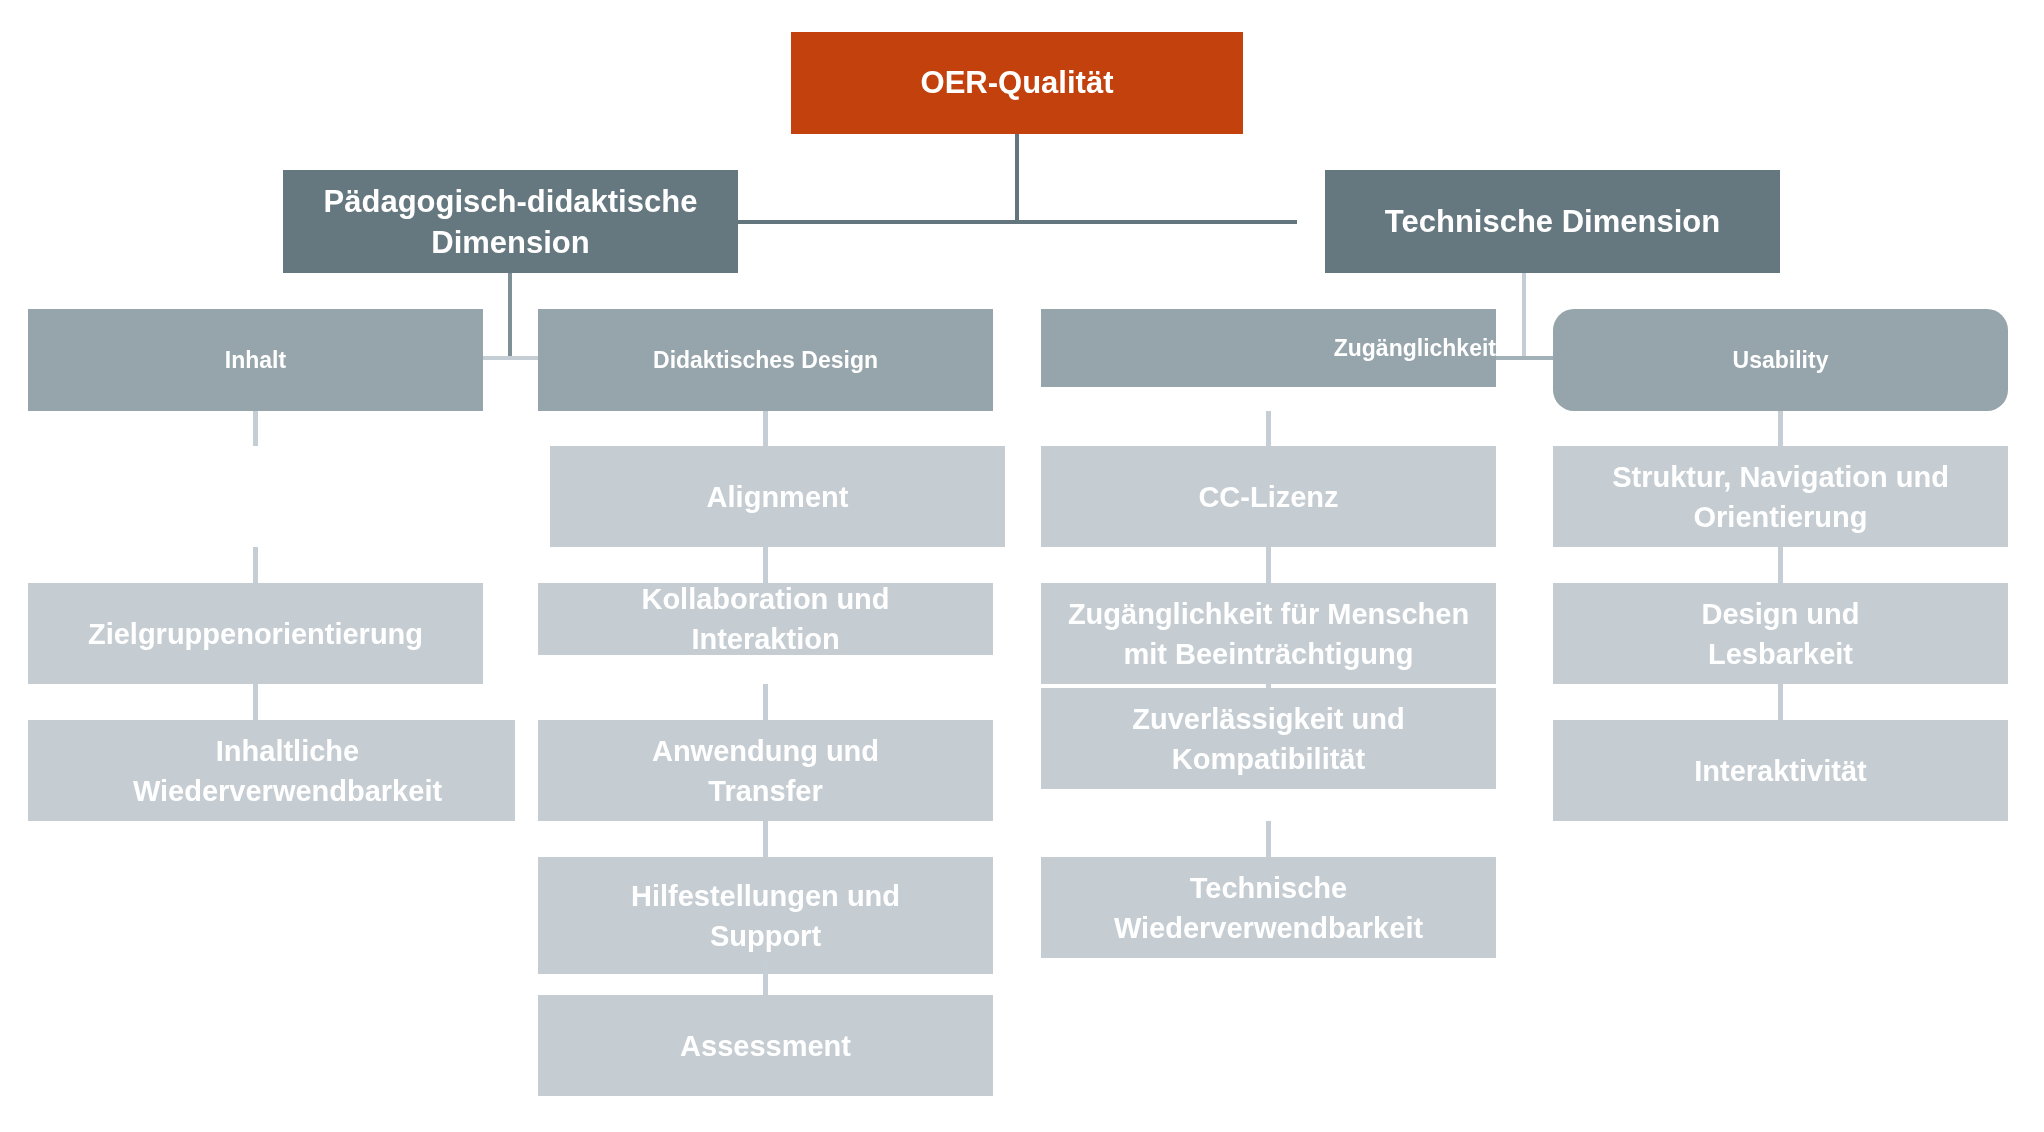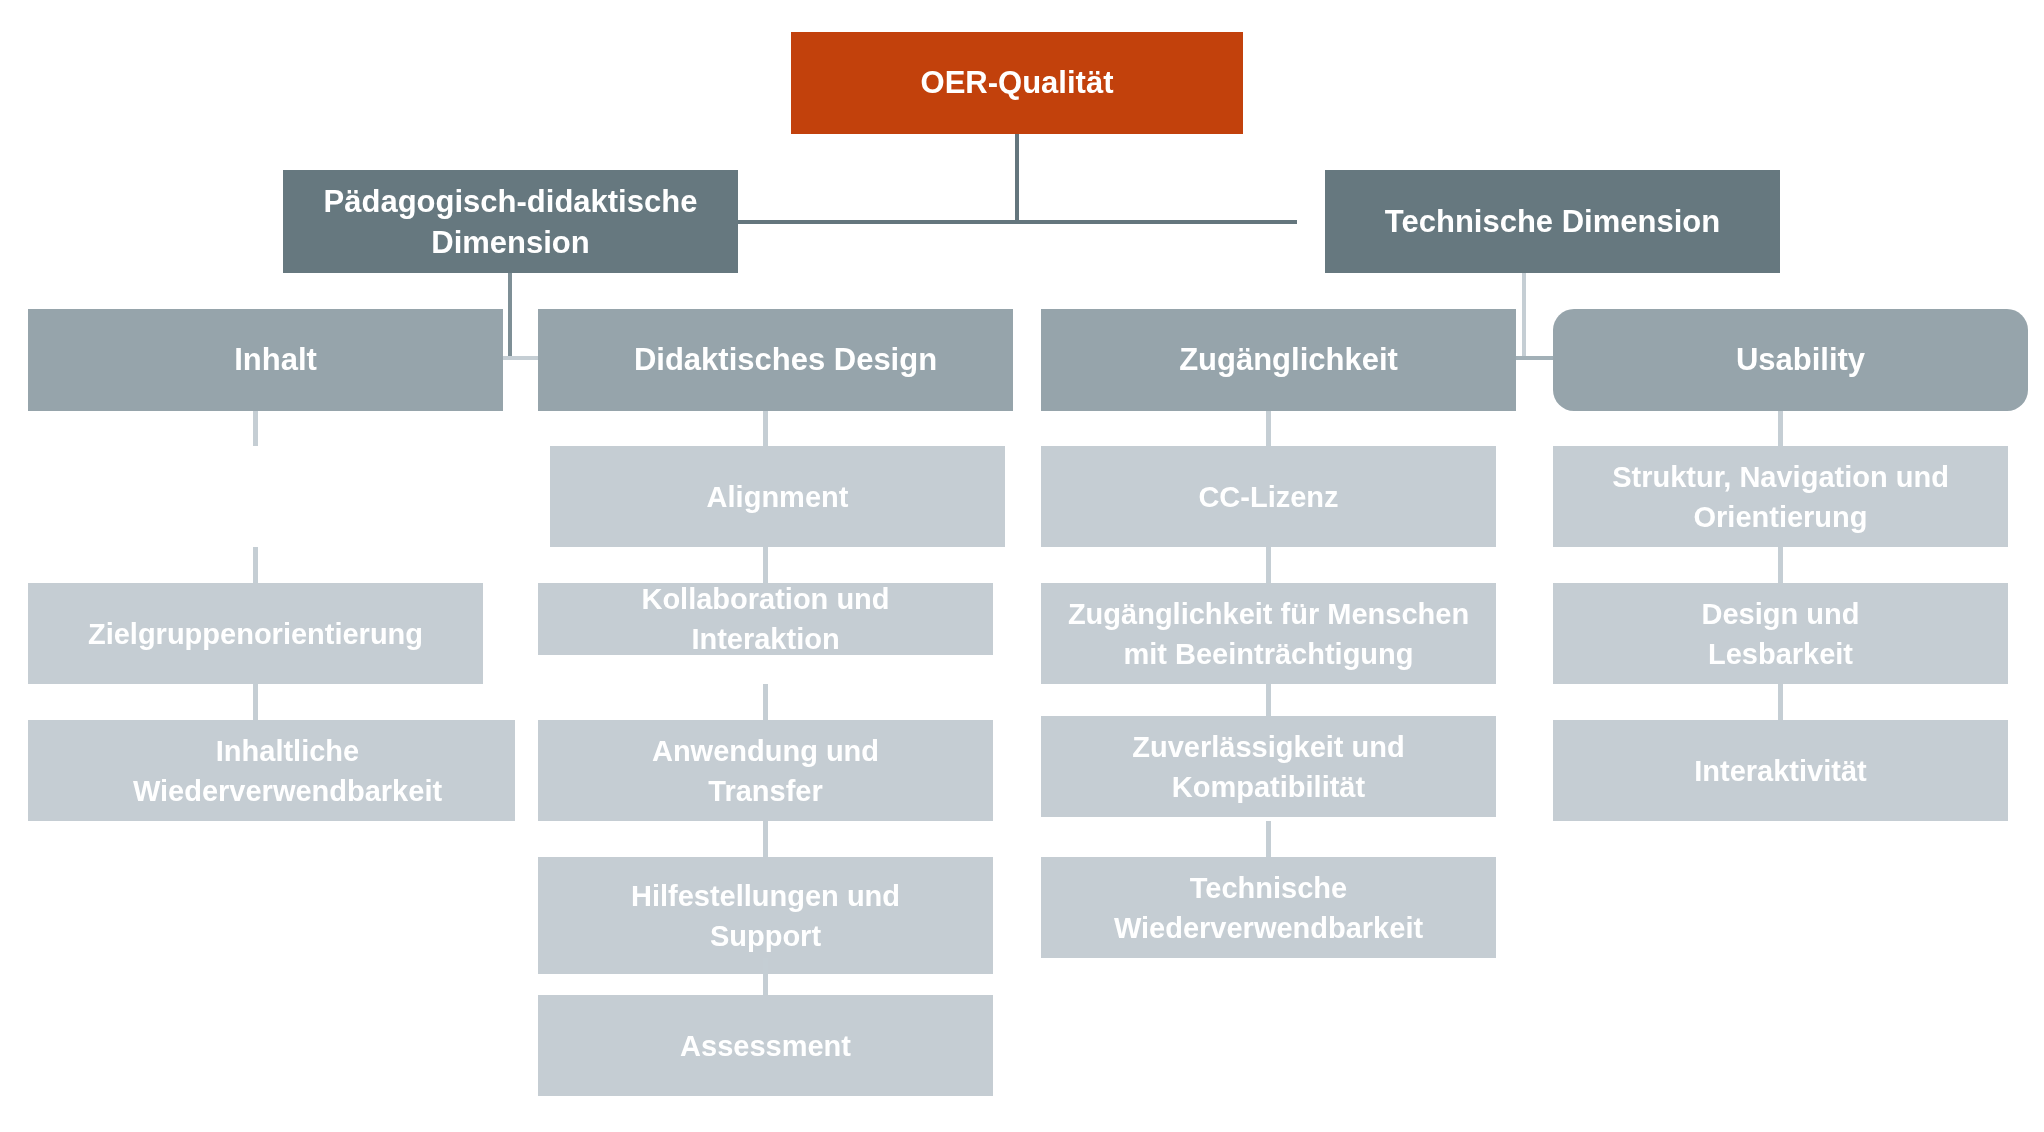--- a/index.html
+++ b/index.html
@@ -13,21 +13,21 @@
   .box{
     position:absolute;
     display:flex;align-items:center;justify-content:center;
     text-align:center;
     color:#ffffff;
     font-weight:700;
   }
   .box span{white-space:pre-line;display:block;}
   .root-box{background:#c2410c;font-size:31px;}
   .dim-box{background:#66787F;font-size:31px;line-height:41px;}
-  .cat-box{background:#96A4AB;font-size:31px;padding-left:20px;}
+  .cat-box{background:#96A4AB;font-size:23px;}
   .sub-box{background:#C5CDD3;font-size:29px;line-height:40px;}
   .line{position:absolute;}
   .line-dark{background:#64767D;}
   .line-med{background:#7E8F96;}
   .line-medlight{background:#A2B0B7;}
   .line-light{background:#C5CED4;}
 </style>
 </head>
 <body>
 
@@ -52,21 +52,21 @@
   <div class="line line-light" style="left:483px;top:356px;width:55px;height:4px;"></div>
   <div class="line line-light" style="left:1522px;top:273px;width:4px;height:87px;"></div>
   <div class="line line-medlight" style="left:1496px;top:356px;width:57px;height:4px;"></div>
 
   <div class="box cat-box" style="left:28px;top:309px;width:455px;height:102px;">
     <span>Inhalt</span>
   </div>
   <div class="box cat-box" style="left:538px;top:309px;width:455px;height:102px;">
     <span>Didaktisches Design</span>
   </div>
-  <div class="box cat-box" style="left:1041px;top:309px;width:455px;height:102px;">
+  <div class="box cat-box" style="left:1041px;top:309px;width:455px;height:78px;justify-content:flex-end;">
     <span>Zugänglichkeit</span>
   </div>
   <div class="box cat-box" style="left:1553px;top:309px;width:455px;height:102px;border-radius:21px;">
     <span>Usability</span>
   </div>
 
   <div class="line line-light" style="left:253px;top:411px;width:5px;height:35px;"></div>
   <div class="line line-light" style="left:253px;top:547px;width:5px;height:36px;"></div>
   <div class="box sub-box" style="left:28px;top:583px;width:455px;height:101px;">
     <span>Zielgruppenorientierung</span>
@@ -104,21 +104,21 @@
   <div class="line line-light" style="left:1266px;top:411px;width:5px;height:35px;"></div>
   <div class="box sub-box" style="left:1041px;top:446px;width:455px;height:101px;">
     <span>CC-Lizenz</span>
   </div>
   <div class="line line-light" style="left:1266px;top:547px;width:5px;height:36px;"></div>
   <div class="box sub-box" style="left:1041px;top:583px;width:455px;height:101px;">
     <span>Zugänglichkeit für Menschen
 mit Beeinträchtigung</span>
   </div>
   <div class="line line-light" style="left:1266px;top:684px;width:5px;height:36px;"></div>
-  <div class="box sub-box" style="left:1041px;top:716px;width:455px;height:101px;">
+  <div class="box sub-box" style="left:1041px;top:688px;width:455px;height:101px;">
     <span>Zuverlässigkeit und
 Kompatibilität</span>
   </div>
   <div class="line line-light" style="left:1266px;top:821px;width:5px;height:36px;"></div>
   <div class="box sub-box" style="left:1041px;top:857px;width:455px;height:101px;">
     <span>Technische
 Wiederverwendbarkeit</span>
   </div>
 
   <div class="line line-light" style="left:1778px;top:411px;width:5px;height:35px;"></div>

